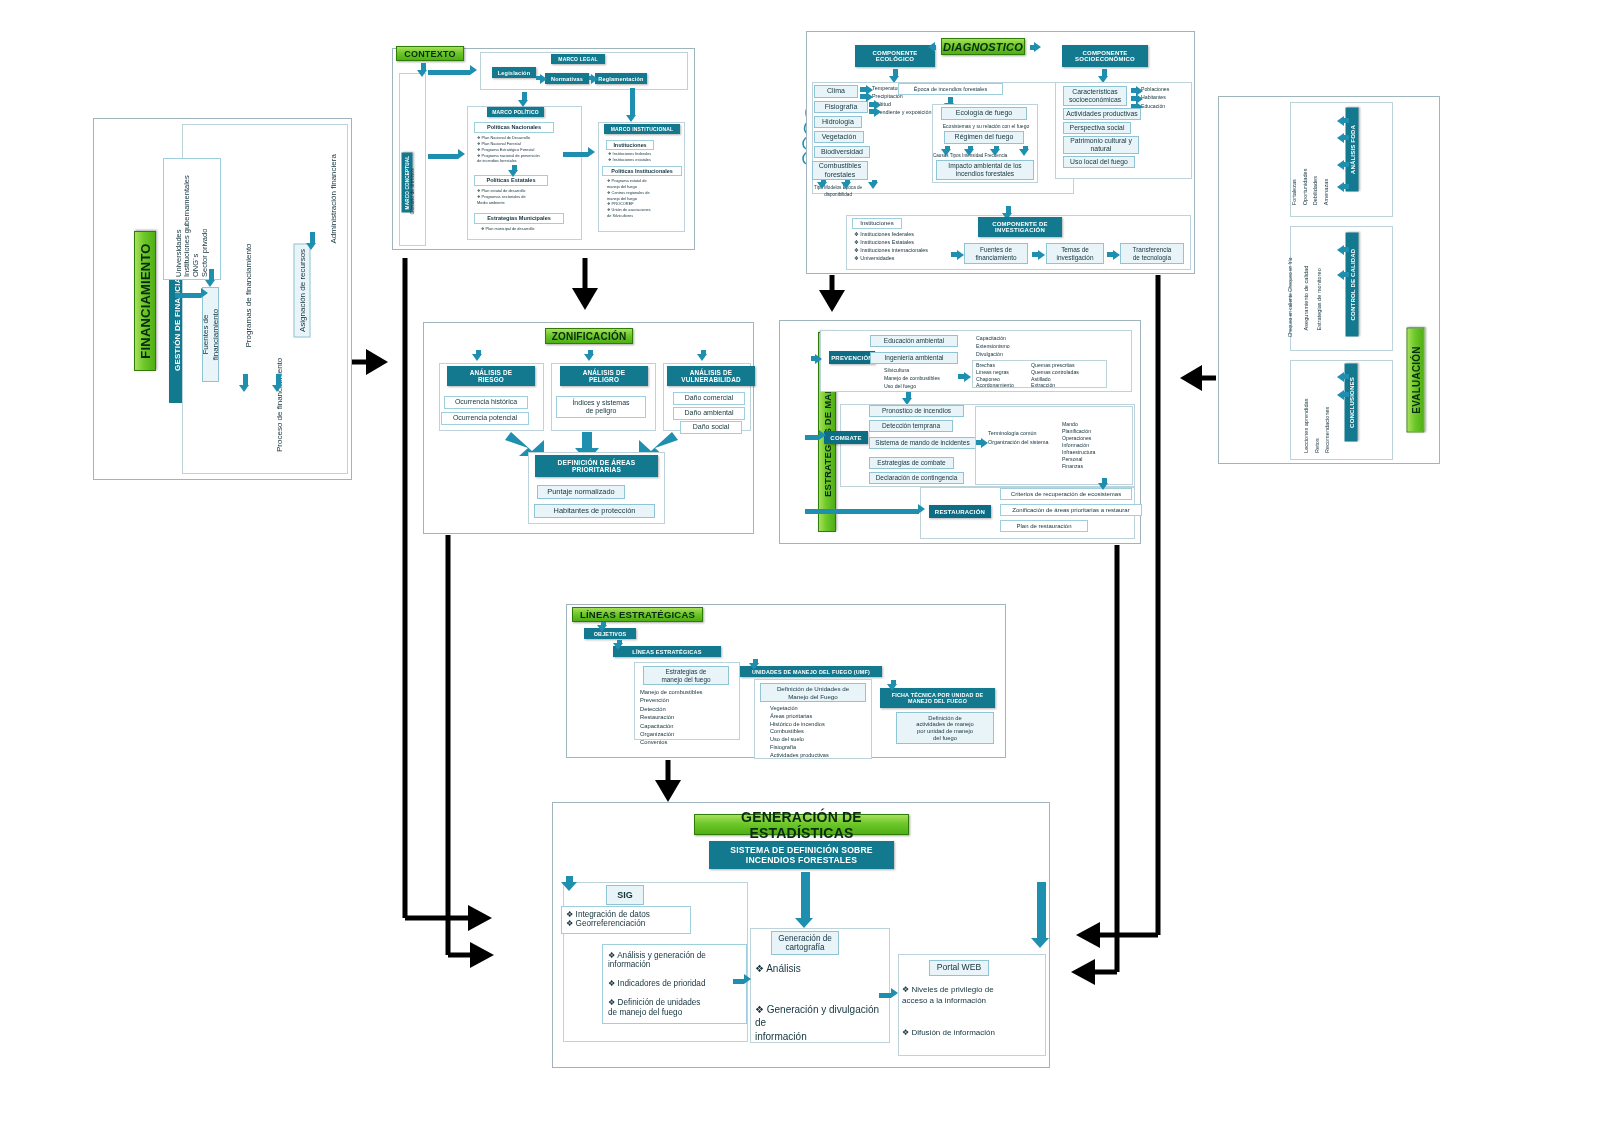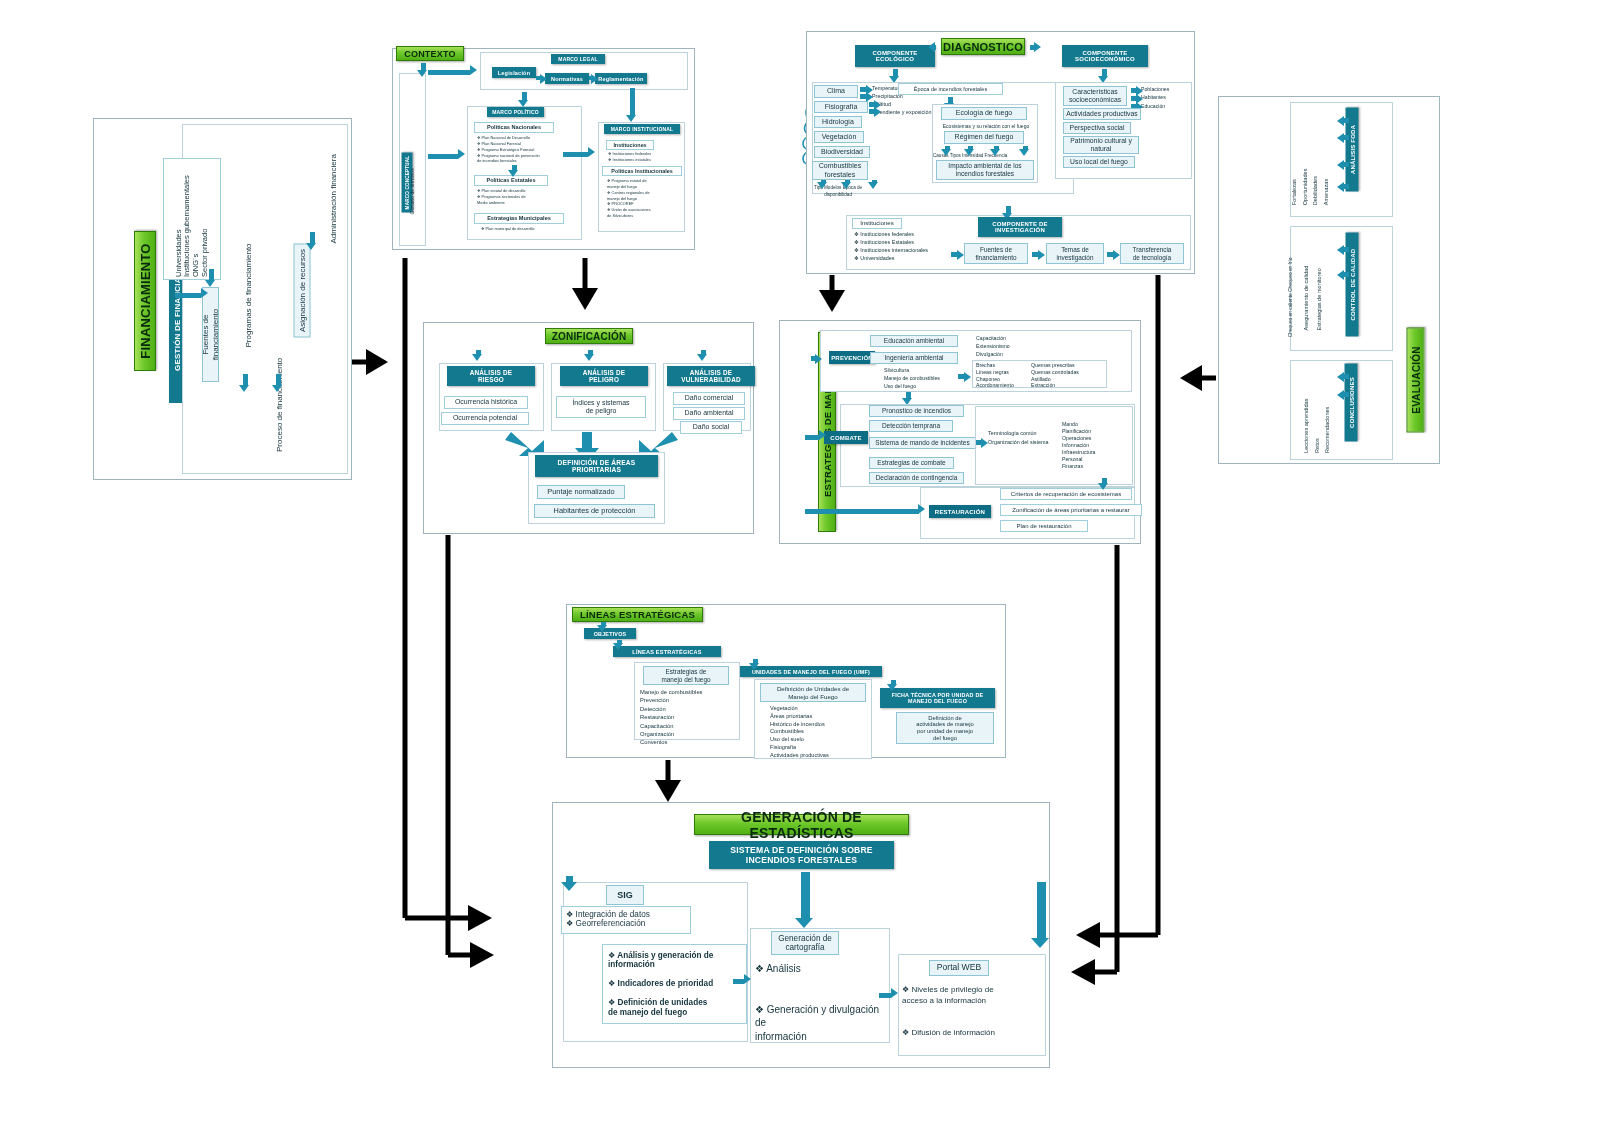--- a/index.html
+++ b/index.html
@@ -264,21 +264,21 @@
 ❖  PROCOREF
 ❖  Unión de asociaciones
      de Silvicultores</div>
 <div class="ar ar-h" style="left:563px;top:152px;width:25px;"></div>
 <div class="tip-r" style="left:588px;top:147px;"></div>
 <div class="ar ar-v sm" style="left:630px;top:88px;height:28px;"></div>
 <div class="tip-d sm" style="left:626px;top:115px;"></div>
 
 <div class="panel" style="left:806px;top:31px;width:389px;height:243px;"></div>
 
-<div class="green-title" style="left:941px;top:38px;width:84px;height:17px;font-size:11px;">DIAGNOSTICO</div>
+<div class="green-title" style="left:941px;top:38px;width:84px;height:17px;font-size:11px;font-style:italic;">DIAGNOSTICO</div>
 
 <div class="teal-title" style="left:855px;top:45px;width:80px;height:22px;font-size:6px;white-space:pre-line;flex-direction:column;">COMPONENTE
 ECOLÓGICO</div>
 <div class="teal-title" style="left:1062px;top:45px;width:86px;height:22px;font-size:6px;white-space:pre-line;flex-direction:column;">COMPONENTE
 SOCIOECONÓMICO</div>
 <div class="ar ar-h sm" style="left:932px;top:45px;width:4px;"></div>
 <div class="tip-l sm" style="left:928px;top:42px;"></div>
 <div class="ar ar-h sm" style="left:1030px;top:45px;width:4px;"></div>
 <div class="tip-r sm" style="left:1034px;top:42px;"></div>
 
@@ -561,21 +561,21 @@
 
 <div class="panel" style="left:552px;top:802px;width:498px;height:266px;"></div>
 <div class="green-title" style="left:694px;top:814px;width:215px;height:21px;font-size:14px;">GENERACIÓN DE ESTADÍSTICAS</div>
 <div class="teal-title" style="left:709px;top:841px;width:185px;height:28px;font-size:8.6px;white-space:pre-line;flex-direction:column;">SISTEMA DE DEFINICIÓN SOBRE
 INCENDIOS FORESTALES</div>
 
 <div class="panel2" style="left:563px;top:882px;width:185px;height:160px;"></div>
 <div class="lbox" style="left:606px;top:885px;width:38px;height:20px;font-size:9px;font-weight:bold;">SIG</div>
 <div class="wbox" style="left:561px;top:906px;width:130px;height:28px;font-size:8.2px;white-space:pre-line;text-align:left;justify-content:flex-start;flex-direction:column;align-items:flex-start;padding:3px 4px;">❖  Integración de datos
 ❖  Georreferenciación</div>
-<div class="wbox" style="left:602px;top:944px;width:145px;height:80px;font-size:8.2px;white-space:pre-line;text-align:left;justify-content:center;flex-direction:column;align-items:flex-start;padding:6px 5px;font-weight:bold;">❖   Análisis y generación de
+<div class="wbox" style="left:602px;top:944px;width:145px;height:80px;font-size:8.2px;white-space:pre-line;text-align:left;justify-content:center;flex-direction:column;align-items:flex-start;padding:6px 5px;">❖   Análisis y generación de
       información
 
 ❖   Indicadores de prioridad
 
 ❖   Definición de unidades
       de manejo del fuego</div>
 
 <div class="panel2" style="left:750px;top:928px;width:140px;height:115px;"></div>
 <div class="lbox" style="left:771px;top:931px;width:68px;height:24px;font-size:8.2px;white-space:pre-line;flex-direction:column;">Generación de
 cartografía</div>

